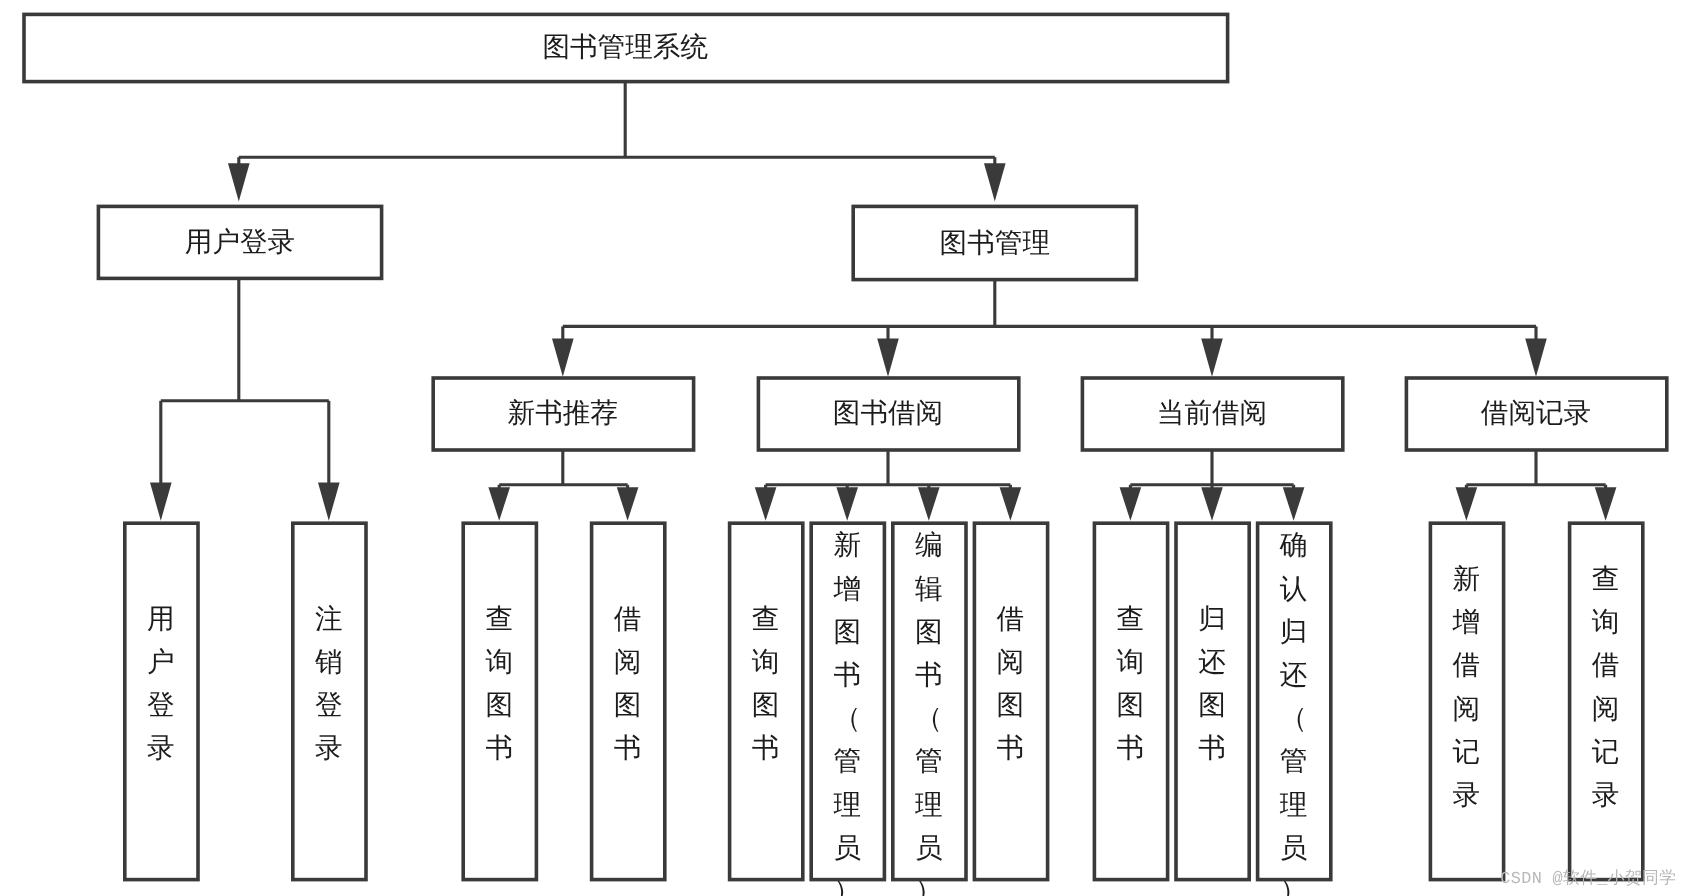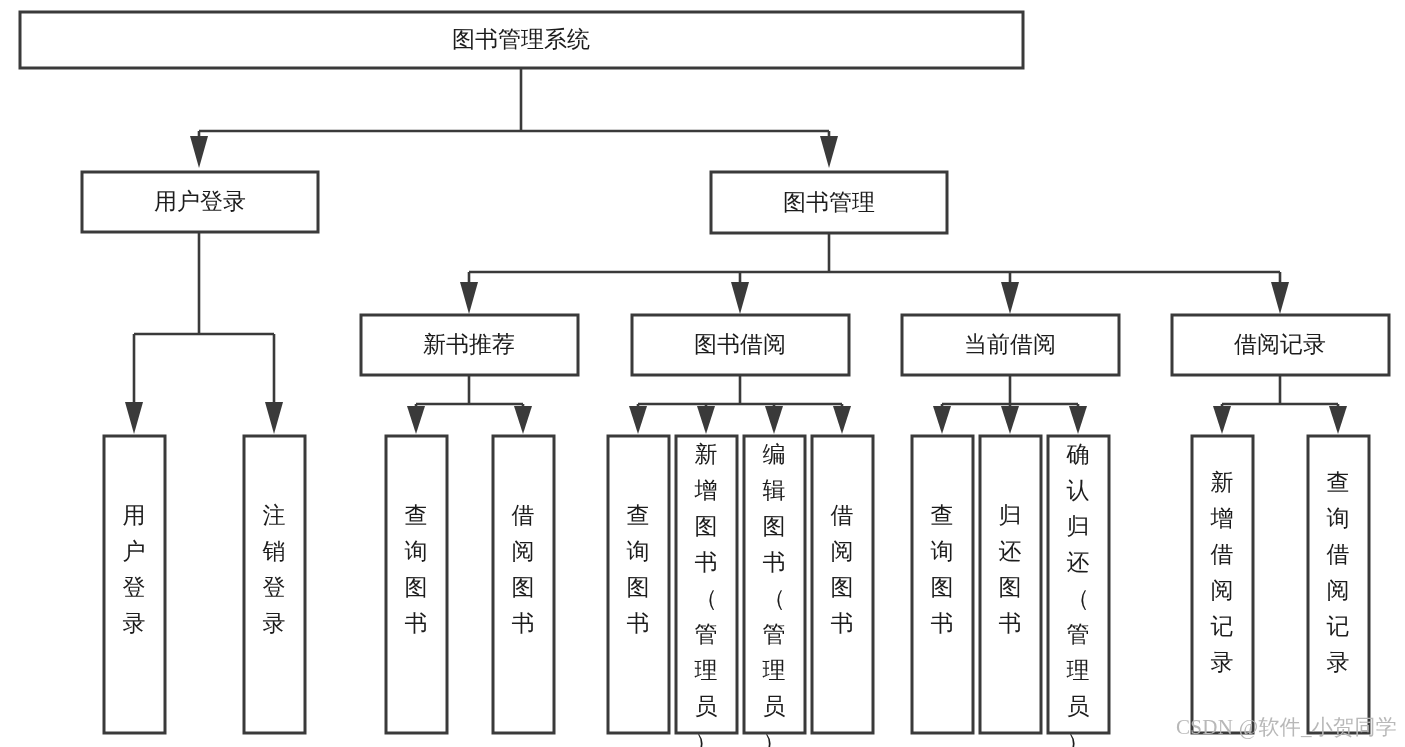--- a/index.html
+++ b/index.html
@@ -43,22 +43,22 @@
     fill: none;
   }
   .arrow-head {
     fill: #3a3a3a;
     stroke: none;
   }
   .watermark {
     position: absolute;
     right: 8px;
     bottom: 6px;
-    font-family: Liberation Serif, serif;
-    font-size: 21px;
+    font-family: Liberation Mono, monospace;
+    font-size: 14px;
     color: #b8b8b8;
     white-space: nowrap;
     letter-spacing: 0.3px;
     pointer-events: none;
   }
 </style>
 </head>
 <body>
 
 <svg id="diagram" width="1405" height="747" viewBox="0 0 1405 747">

